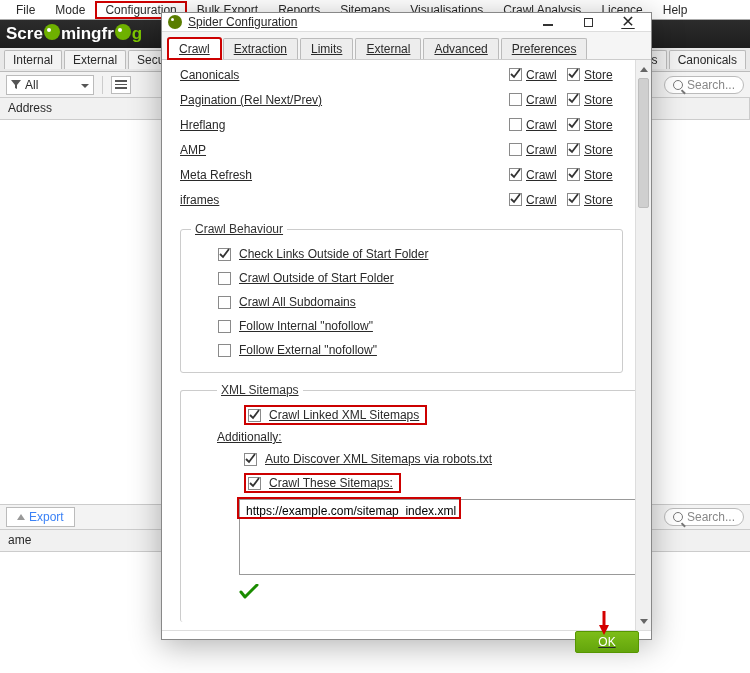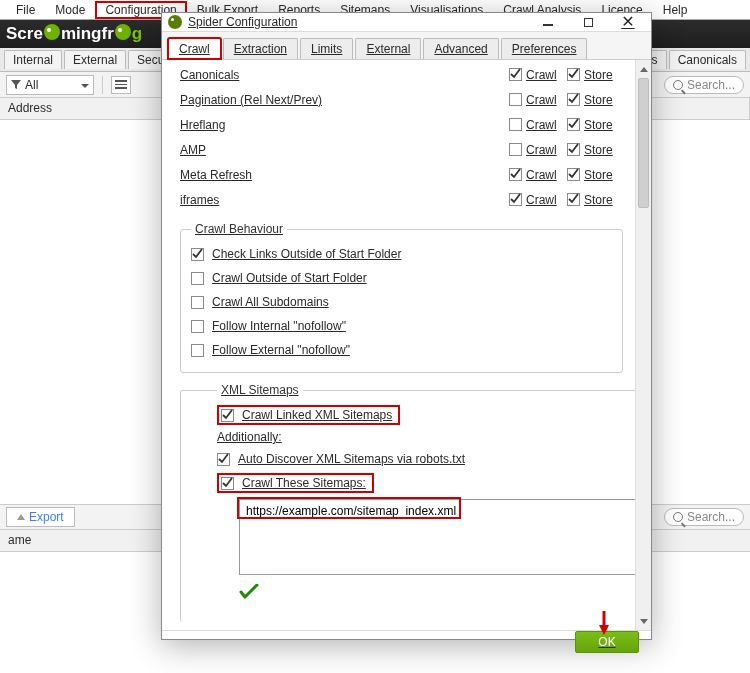--- a/index.html
+++ b/index.html
@@ -76,21 +76,21 @@
   .stcol{ display:flex; align-items:center; gap:4px; width:56px; }
   .chk{ width:13px; height:13px; border:1px solid #8a8a8a; background:#fff; position:relative; display:inline-block; }
   .chk.on::after{ content:""; position:absolute; left:2px; top:-1px; width:9px; height:11px;
     background: none;
     border-left:none;
   }
   .chk.on svg{position:absolute;left:-1px;top:-2px;}
 
   fieldset{ border:1px solid #ccc; margin:10px 0 0 0; padding:6px 10px 10px 10px; border-radius:3px;}
   legend{ font-size:12px; padding:0 4px; color:#333; font-weight:500;}
-  .frow{ display:flex; align-items:center; gap:8px; height:24px; font-size:12px;}
+  .frow{ display:flex; align-items:center; gap:8px; height:24px; font-size:12px;margin-left:27px;}
   .hlbox{ border:2px solid #c00; display:inline-flex; align-items:center; gap:8px; padding:1px 6px 1px 2px;}
   .addlbl{ margin:3px 0; font-size:12px;}
   .urlbox{ width:408px; height:76px; border:1px solid #999; background:#fff; font-size:12px; padding:4px 6px; resize:none; font-family:Arial,sans-serif; outline:none;}
   
   .urlouter{ position:relative; display:inline-block;}
   .urlhl{ position:absolute; left:-2px; top:-2px; width:224px; height:22px; border:2px solid #c00; pointer-events:none;}
 
   .greencheck{ width:22px; height:18px; margin-top:6px;}
   .greencheck svg{ display:block;}
 

